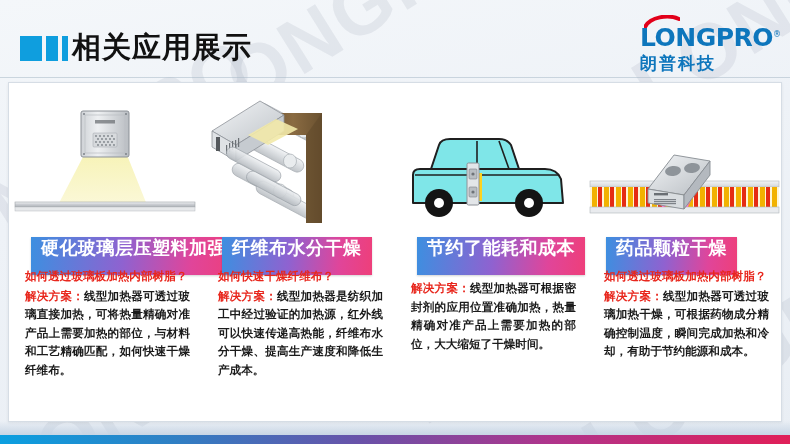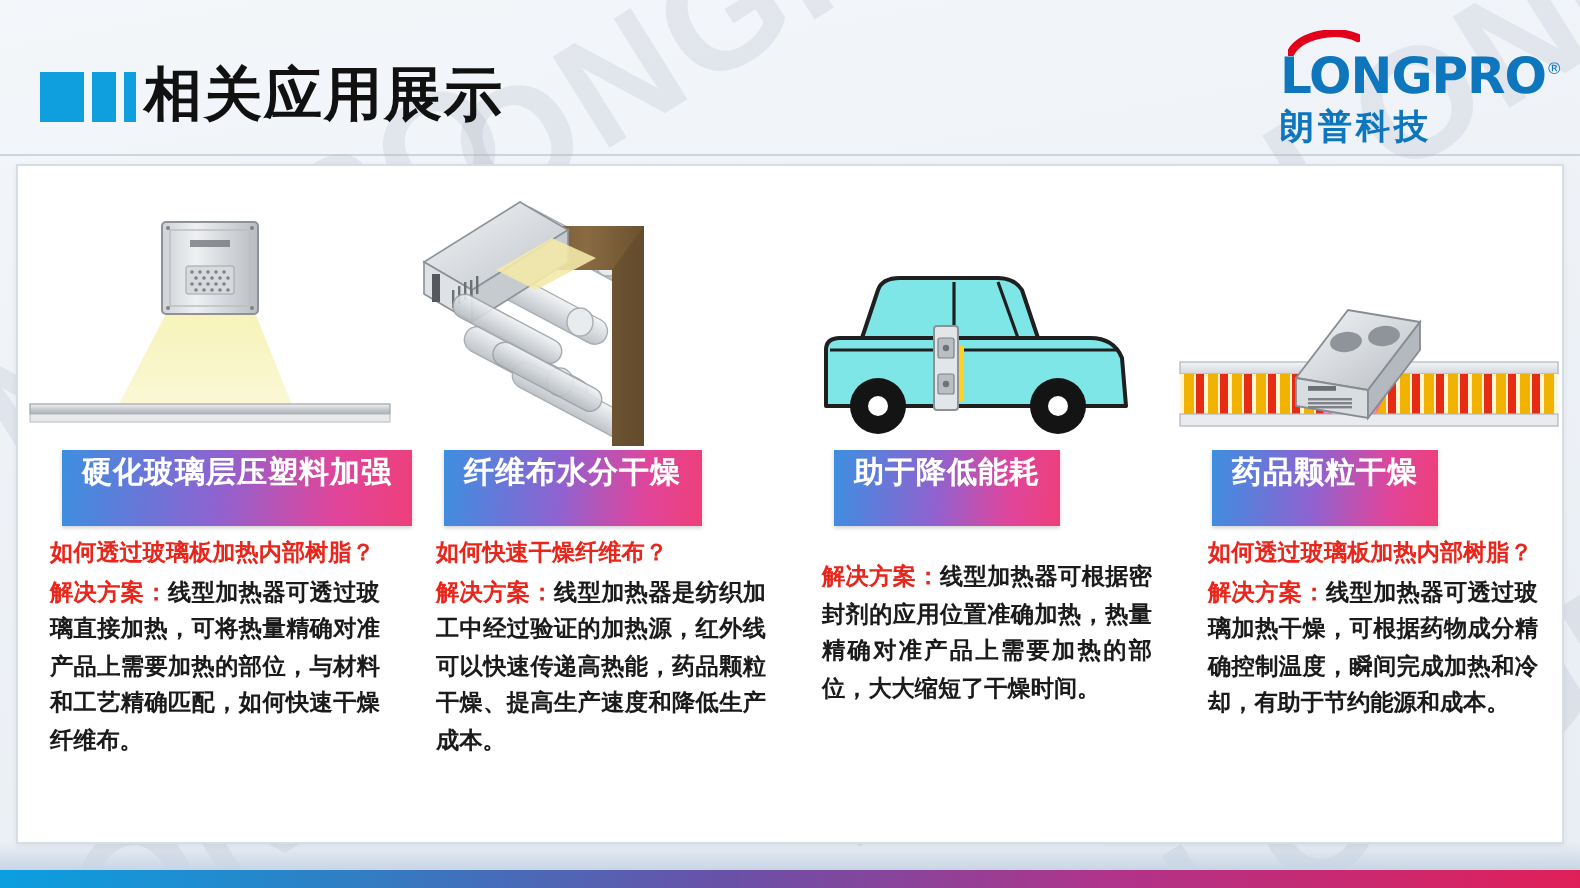--- a/index.html
+++ b/index.html
@@ -75,25 +75,25 @@
     overflow:hidden;
   }
   .panels{position:absolute;inset:0;display:flex;}
   .panel{position:relative;flex:1 1 0;min-width:0;}
   .panel + .panel{}
 
   .art{position:absolute;left:0;top:0;width:100%;height:152px;}
 
   
   .badge{
-    position:absolute;top:142px;
+    position:absolute;top:154px;
     height:38px;line-height:22px;
     color:#fff;font-weight:700;
     font-family:"DejaVu Sans","Liberation Sans",sans-serif;
-    font-size:15px;letter-spacing:.5px;
+    font-size:18px;letter-spacing:.5px;
     text-align:center;white-space:nowrap;
     padding:0 10px;
     background:linear-gradient(95deg,#3d8fe0 0%,#8f62d0 45%,#e0459a 78%,#ee3f7a 100%);
     box-shadow:0 1px 2px rgba(0,0,0,.18);
   }
   .p1 .badge{left:22px;}
   .p2 .badge{left:20px;text-align:center;}
   .p3 .badge{left:22px;}
   .p4 .badge{left:18px;}
 
@@ -272,21 +272,21 @@
           <polygon points="46,52 74,36 96,46 66,62" fill="#f2e9a8" opacity=".9"></polygon>
 
           <g stroke="#9aa0a6" stroke-width=".7" fill="url(#rollg)" opacity=".9">
             <rect x="28" y="62" width="60" height="12" rx="6" transform="rotate(28 28 62)"></rect>
             <rect x="48" y="86" width="60" height="12" rx="6" transform="rotate(28 48 86)"></rect>
           </g>
         </svg>
         <div class="badge">纤维布水分干燥</div>
         <div class="copy">
           <span class="q">如何快速干燥纤维布？</span>
-          <span class="sol">解决方案：</span><span>线型加热器是纺织加工中经过验证的加热源，红外线可以快速传递高热能，药品颗粒干燥、提高生产速度和降低生产成本。</span>
+          <span class="sol">解决方案：</span><span>线型加热器是纺织加工中经过验证的加热源，红外线可以快速传递高热能，纤维布水分干燥、提高生产速度和降低生产成本。</span>
         </div>
       </div>
 
       <div class="panel p3">
         <svg class="art" viewBox="0 0 193 152">
 
           <path d="M18 120 L18 92 Q18 86 25 86 L150 86 Q162 86 166 96 L168 120 Z" fill="#7fe6e8" stroke="#1f1f1f" stroke-width="2" stroke-linejoin="round"></path>
 
           <path d="M36 86 L44 62 Q46 56 55 56 L104 56 Q112 56 116 62 L124 86 Z" fill="#7fe6e8" stroke="#1f1f1f" stroke-width="2" stroke-linejoin="round"></path>
 
@@ -301,21 +301,21 @@
           <circle cx="134" cy="120" r="5" fill="#ffffff"></circle>
 
           <rect x="81" y="90" width="6" height="28" fill="#ffd21e"></rect>
 
           <rect x="72" y="80" width="12" height="42" rx="1.5" fill="#e3e6e9" stroke="#8d9298" stroke-width="1"></rect>
           <rect x="74" y="86" width="8" height="10" rx="1" fill="#b9bec3" stroke="#7d8288" stroke-width=".6"></rect>
           <rect x="74" y="104" width="8" height="10" rx="1" fill="#b9bec3" stroke="#7d8288" stroke-width=".6"></rect>
           <circle cx="78" cy="91" r="1.6" fill="#6e7378"></circle>
           <circle cx="78" cy="109" r="1.6" fill="#6e7378"></circle>
         </svg>
-        <div class="badge">助于降低能耗</div>
+        <div class="badge">节约了能耗和成本</div>
         <div class="copy">
           <span class="sol">解决方案：</span><span>线型加热器可根据密封剂的应用位置准确加热，热量精确对准产品上需要加热的部位，大大缩短了干燥时间。</span>
         </div>
       </div>
 
       <div class="panel p4">
         <svg class="art" viewBox="0 0 193 152">
           <defs>
             <linearGradient id="belt4" x1="0" y1="0" x2="0" y2="1">
               <stop offset="0" stop-color="#f4f5f7"></stop>

